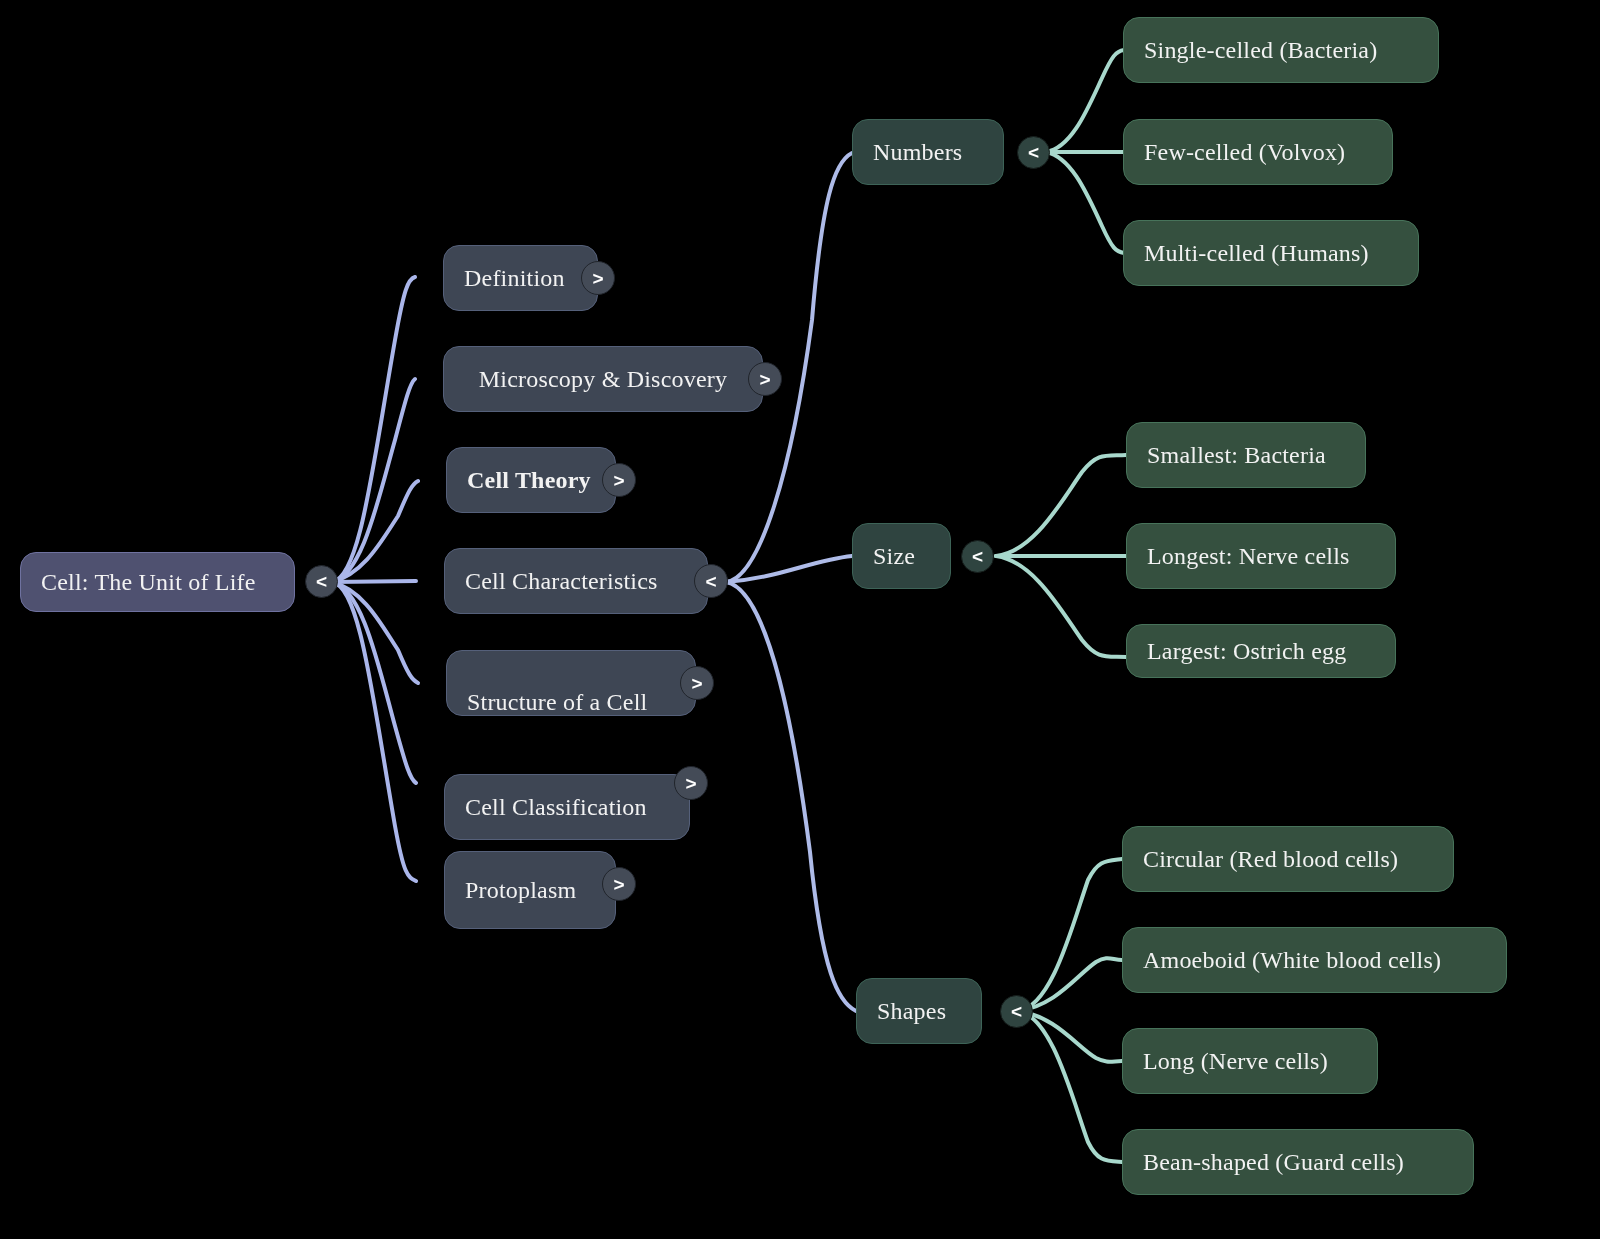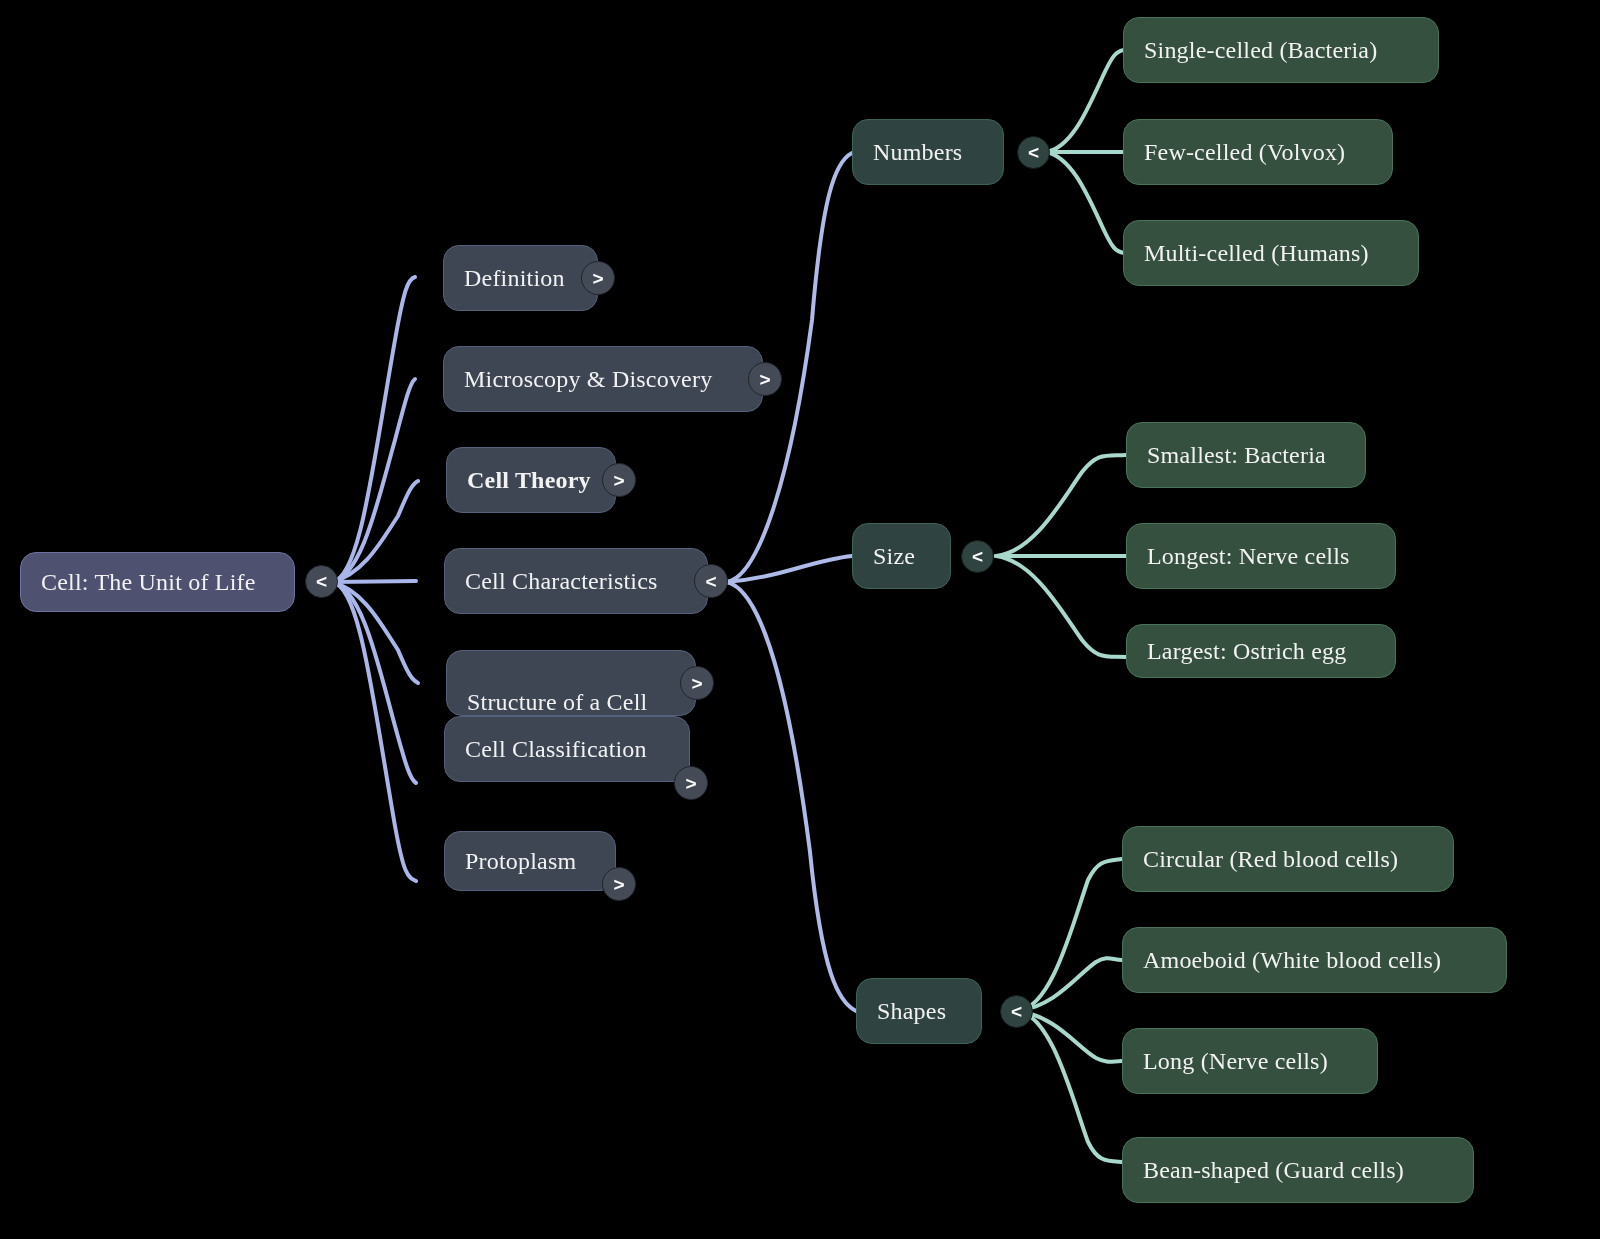--- a/index.html
+++ b/index.html
@@ -123,21 +123,21 @@
     <span>&lt;</span>
   </div>
 
   <div class="node lvl1" style="left:415px; top:245px; width:155px; height:66px;">
     <span>Definition</span>
   </div>
   <div class="hub grayhub" style="left:581px; top:261px; width:34px; height:34px;">
     <span>&gt;</span>
   </div>
 
-  <div class="node lvl1" style="left:415px; top:346px; width:320px; height:66px;">
+  <div class="node lvl1" style="left:415px; top:346px; width:320px; height:66px;justify-content:center;">
     <span>Microscopy &amp; Discovery</span>
   </div>
   <div class="hub grayhub" style="left:748px; top:362px; width:34px; height:34px;">
     <span>&gt;</span>
   </div>
 
   <div class="node lvl1" style="left:418px; top:447px; width:170px; height:66px;font-weight:bold;">
     <span>Cell Theory</span>
   </div>
   <div class="hub grayhub" style="left:602px; top:463px; width:34px; height:34px;">
@@ -151,28 +151,28 @@
     <span>&lt;</span>
   </div>
 
   <div class="node lvl1" style="left:418px; top:650px; width:250px; height:66px;align-items:flex-end;">
     <span>Structure of a Cell</span>
   </div>
   <div class="hub grayhub" style="left:680px; top:666px; width:34px; height:34px;">
     <span>&gt;</span>
   </div>
 
-  <div class="node lvl1" style="left:416px; top:716px; width:246px; height:66px;text-align:right;">
+  <div class="node lvl1" style="left:416px; top:774px; width:246px; height:66px;text-align:right;">
     <span>Cell Classification</span>
   </div>
   <div class="hub grayhub" style="left:674px; top:766px; width:34px; height:34px;">
     <span>&gt;</span>
   </div>
 
-  <div class="node lvl1" style="left:416px; top:831px; width:172px; height:60px;">
+  <div class="node lvl1" style="left:416px; top:851px; width:172px; height:78px;">
     <span>Protoplasm</span>
   </div>
   <div class="hub grayhub" style="left:602px; top:867px; width:34px; height:34px;">
     <span>&gt;</span>
   </div>
 
   <div class="node lvl2" style="left:852px; top:119px; width:152px; height:66px;">
     <span>Numbers</span>
   </div>
   <div class="hub greenhub" style="left:1017px; top:136px; width:33px; height:33px;">
@@ -215,17 +215,17 @@
 
   <div class="node lvl3" style="left:1122px; top:826px; width:332px; height:66px;">
     <span>Circular (Red blood cells)</span>
   </div>
   <div class="node lvl3" style="left:1122px; top:927px; width:385px; height:66px;">
     <span>Amoeboid (White blood cells)</span>
   </div>
   <div class="node lvl3" style="left:1122px; top:1028px; width:256px; height:66px;">
     <span>Long (Nerve cells)</span>
   </div>
-  <div class="node lvl3" style="left:1122px; top:1129px; width:352px; height:66px;margin-top:8px;">
+  <div class="node lvl3" style="left:1122px; top:1129px; width:352px; height:66px;">
     <span>Bean-shaped (Guard cells)</span>
   </div>
 
 </div>
 
 </body></html>

